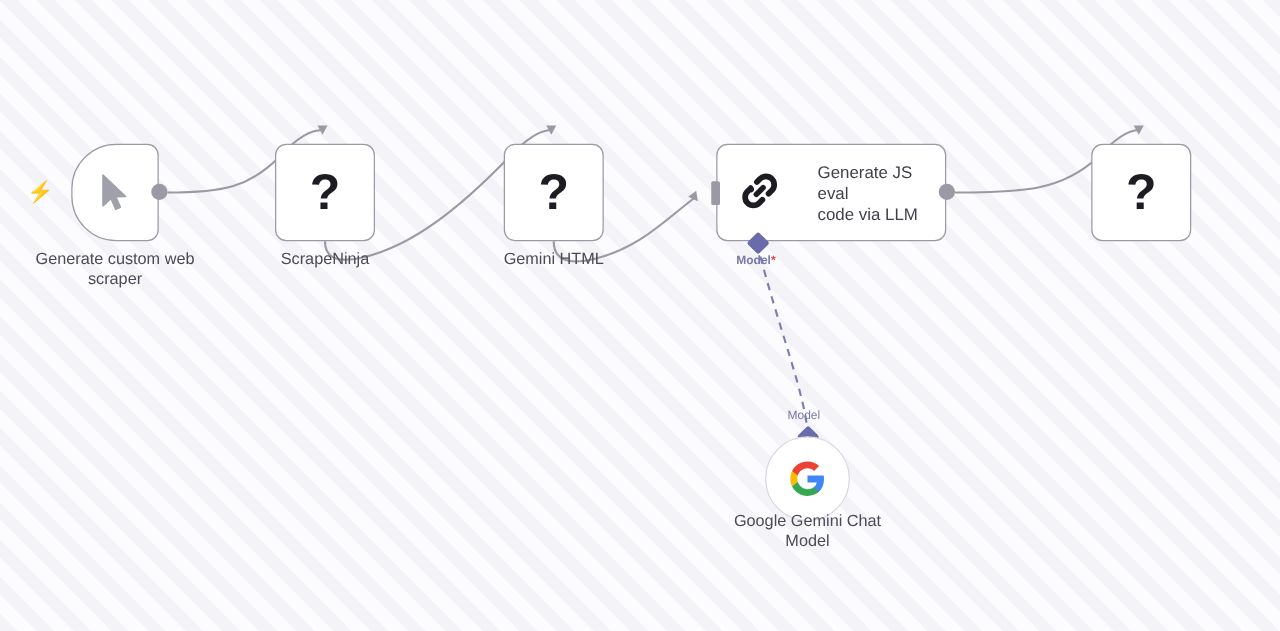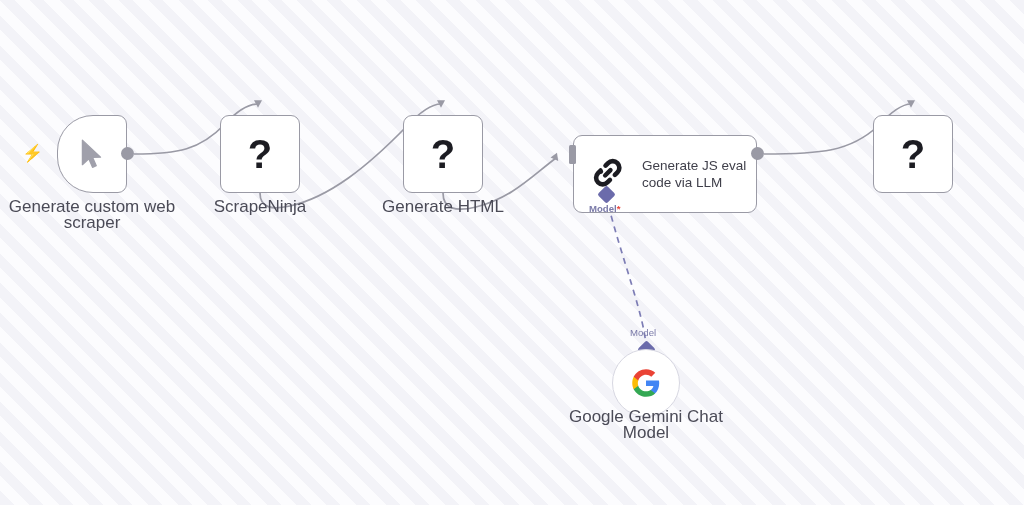--- a/index.html
+++ b/index.html
@@ -28,27 +28,26 @@
     display: flex;
     align-items: center;
     justify-content: center;
   }
   .node.trigger {
     border-radius: 36px 9px 9px 36px;
   }
   .node.wide {
     justify-content: flex-start;
     padding-left: 18px;
-    gap: 16px;
-    margin-top: 20px;
+    gap: 28px;
   }
   .node-label {
     position: absolute;
     text-align: center;
-    font-size: 17px;
+    font-size: 13px;
     line-height: 16px;
     color: #4b4b57;
     white-space: pre-line;
     pointer-events: none;
   }
   .node-inner-title {
     font-size: 13.5px;
     line-height: 17px;
     color: #3f3f4a;
     white-space: pre-line;
@@ -143,21 +142,21 @@
 scraper</div>
 
   <div class="node" style="left:220px; top:115px; width:80px; height:78px;">
     <span class="q-icon">?</span>
   </div>
   <div class="node-label" style="left:170px; top:199px; width:180px;">ScrapeNinja</div>
 
   <div class="node" style="left:403px; top:115px; width:80px; height:78px;">
     <span class="q-icon">?</span>
   </div>
-  <div class="node-label" style="left:353px; top:199px; width:180px;">Generate HTML</div>
+  <div class="node-label" style="left:353px; top:199px; width:180px;">Gemini HTML</div>
 
   <div class="node wide" style="left:573px; top:115px; width:184px; height:78px;">
     <span style="display:block;width:34px;height:34px;flex:none;">
       <svg viewBox="0 0 34 34" width="34" height="34" xmlns="http://www.w3.org/2000/svg">
         <g transform="rotate(-45 17 17)" fill="none" stroke="#1c1c22" stroke-width="4.6" stroke-linecap="round">
           <path d="M13,9.5 a5.2,5.2 0 0 1 0,0 M13.5,8.6 h-3.6 a6.6,6.6 0 0 0 0,13.2 h3.6"></path>
           <path d="M20.5,8.6 h3.6 a6.6,6.6 0 0 1 0,13.2 h-3.6"></path>
         </g>
         <g transform="rotate(-45 17 17)">
           <rect x="11" y="13.1" width="12" height="4.4" rx="2.2" fill="#1c1c22"></rect>

